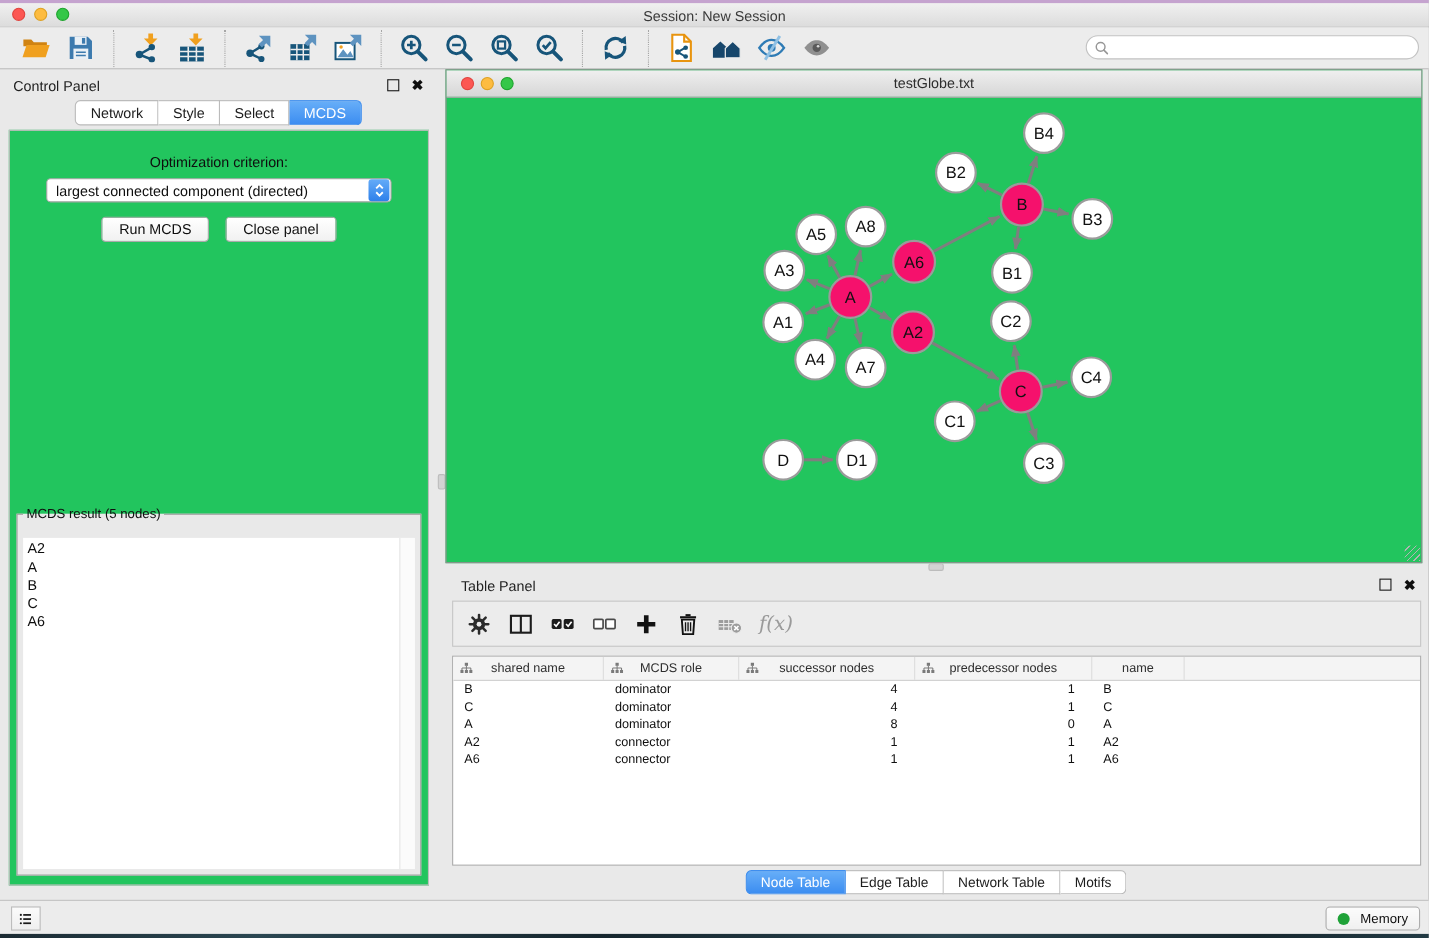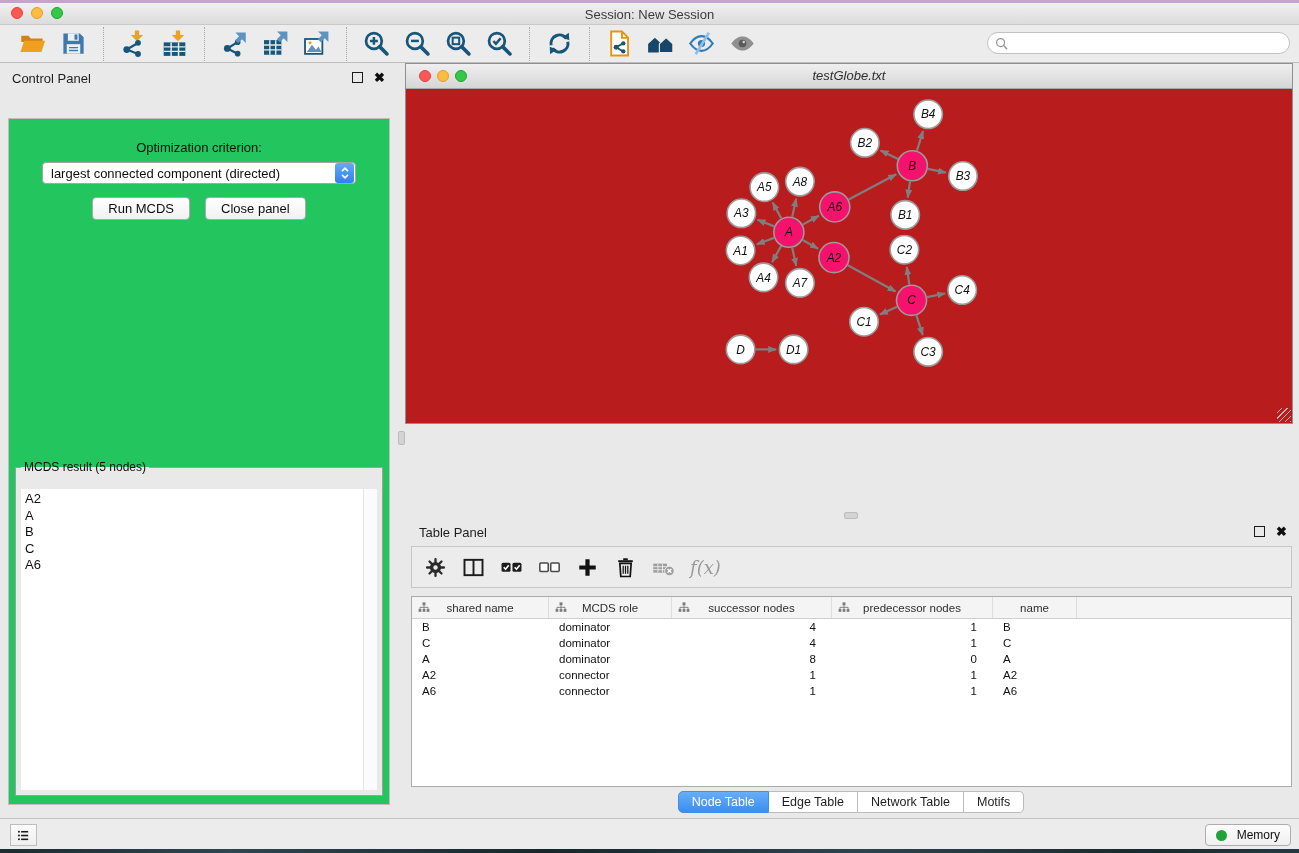--- a/index.html
+++ b/index.html
@@ -51,22 +51,22 @@
   .btn-row{display:flex;justify-content:center;gap:15px;margin-top:13px;}
   .push-btn{font-size:13px;padding:3px 15px;border:1px solid #ABABAB;border-radius:4px;
             background:linear-gradient(#FFFFFF,#F1F1F1);color:#0E0E0E;cursor:pointer;}
   .result-fieldset{position:absolute;left:6px;right:6px;bottom:8px;height:334px;margin:0;
                    border:1px solid #9E9E9E;padding:0;background:#E9E9E9;}
   .result-fieldset legend{font-size:12px;color:#0E0E0E;margin-left:5px;padding:0 3px;}
   .result-list-wrap{position:absolute;left:5px;right:5px;top:15px;bottom:5px;background:#FFF;overflow:hidden;}
   .scroll-track{position:absolute;right:0;top:0;bottom:0;width:13px;border-left:1px solid #E6E6E6;background:#FBFBFB;}
   .result-list{list-style:none;margin:0;padding:2px 0 0 4px;font-size:13px;color:#0E0E0E;line-height:16.5px;}
   
-  .network-window{position:absolute;left:405px;top:63px;width:888px;height:361px;background:#b91c1c;
-                  border:1px solid #8F8F8F;box-sizing:border-box;font-style:italic;}
+  .network-window{position:absolute;left:405px;top:63px;width:888px;height:449px;background:#22c55e;
+                  border:1px solid #8F8F8F;box-sizing:border-box;}
   .net-titlebar{position:relative;height:24px;background:linear-gradient(#EFEFEF,#D6D6D6);border-bottom:1px solid #A8A8A8;}
   .net-titlebar .traffic{top:6px;left:13px;gap:6px;}
   .net-title{text-align:center;font-size:13px;color:#2D2D2D;padding-top:4px;}
   .net-canvas{position:absolute;left:0;top:25px;right:0;bottom:0;}
   .net-canvas svg{width:100%;height:100%;display:block;}
   .resize-grip{position:absolute;right:1px;bottom:1px;width:14px;height:14px;
                background:repeating-linear-gradient(135deg,transparent 0 3px,#B3B3B3 3px 4px);}
   .grip-v{position:absolute;left:398px;top:431px;width:5px;height:12px;background:#D3D3D3;border:1px solid #BCBCBC;border-radius:2px;}
   .grip-h{position:absolute;left:844px;top:512px;width:12px;height:5px;background:#D3D3D3;border:1px solid #BCBCBC;border-radius:2px;}
   
@@ -381,20 +381,26 @@
   </div>
 
   <div class="control-panel">
     <div class="cp-header">
       <span class="panel-title">Control Panel</span>
       <span class="panel-btns">
         <span class="float-box"></span>
         <span class="close-x">✖</span>
       </span>
     </div>
+    <div class="cp-tabs" id="cp-tabs">
+        <span class="seg first">Network</span>
+        <span class="seg">Style</span>
+        <span class="seg">Select</span>
+        <span class="seg last active">MCDS</span>
+      </div>
     <div class="cp-body">
       <div class="opt-label">Optimization criterion:</div>
       <div class="criterion">
         <span class="criterion-text">largest connected component (directed)</span>
         <span class="stepper">
           <svg width="10" height="14">
               <use href="#chevrons-icon"></use>
             </svg>
         </span>
       </div>

